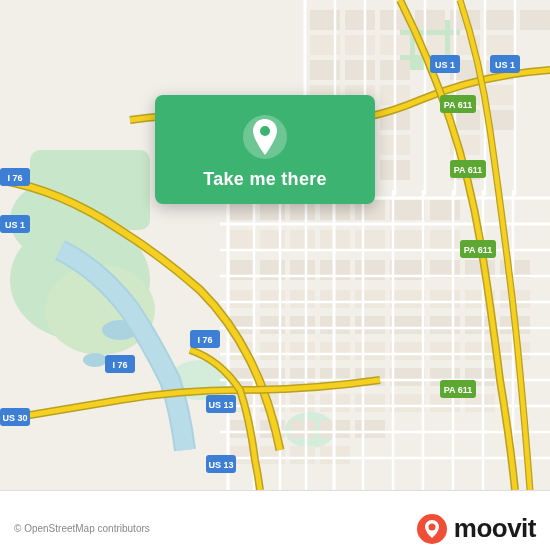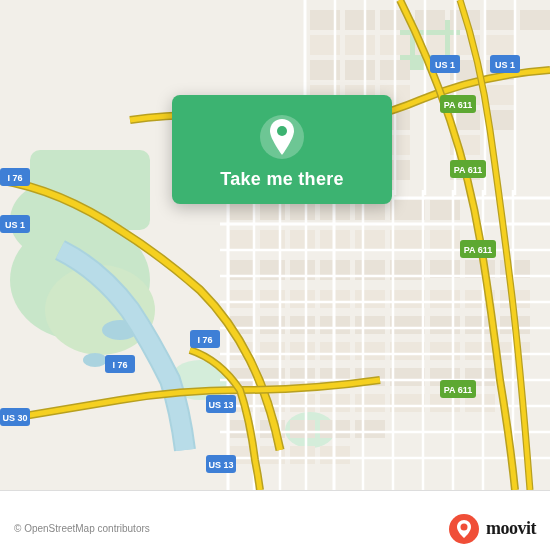--- a/index.html
+++ b/index.html
@@ -23,21 +23,21 @@
     
     #map-svg {
       width: 100%;
       height: 100%;
     }
 
     
     #location-card {
       position: absolute;
       top: 95px;
-      left: 172px;
+      left: 155px;
       width: 220px;
       background: #3cb371;
       border-radius: 8px;
       padding: 18px 20px 14px 20px;
       display: flex;
       flex-direction: column;
       align-items: center;
       box-shadow: 0 4px 16px rgba(0,0,0,0.25);
       cursor: pointer;
     }
@@ -89,25 +89,24 @@
       align-items: center;
       gap: 6px;
     }
 
     #moovit-icon {
       width: 32px;
       height: 32px;
     }
 
     #moovit-text {
-      font-size: 18px;
+      font-size: 26px;
       font-weight: bold;
       color: #1a1a1a;
       letter-spacing: -0.5px;
-      font-family: Liberation Serif, serif;
     }
     .area-green {
       fill: #c8e6c9;
       stroke: none;
     }
     .area-light-green {
       fill: #d4edda;
     }
     .water-blue {
       fill: #aad3df;

